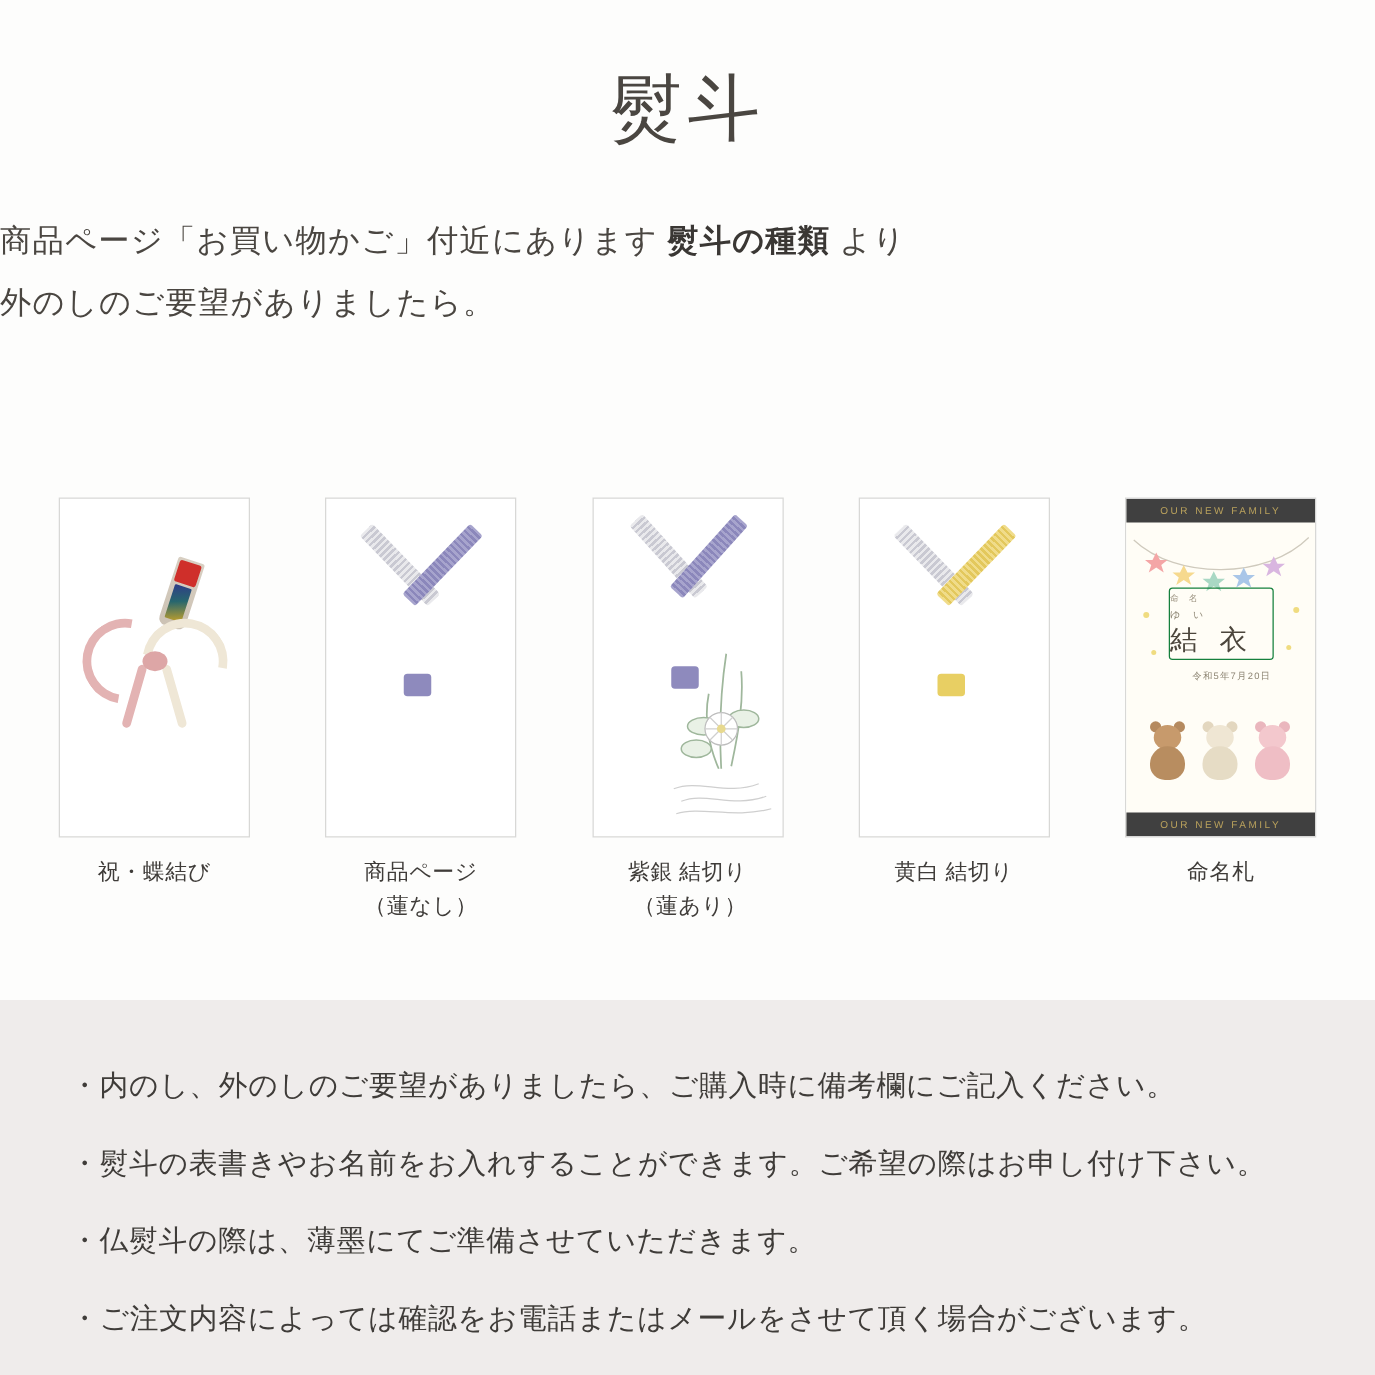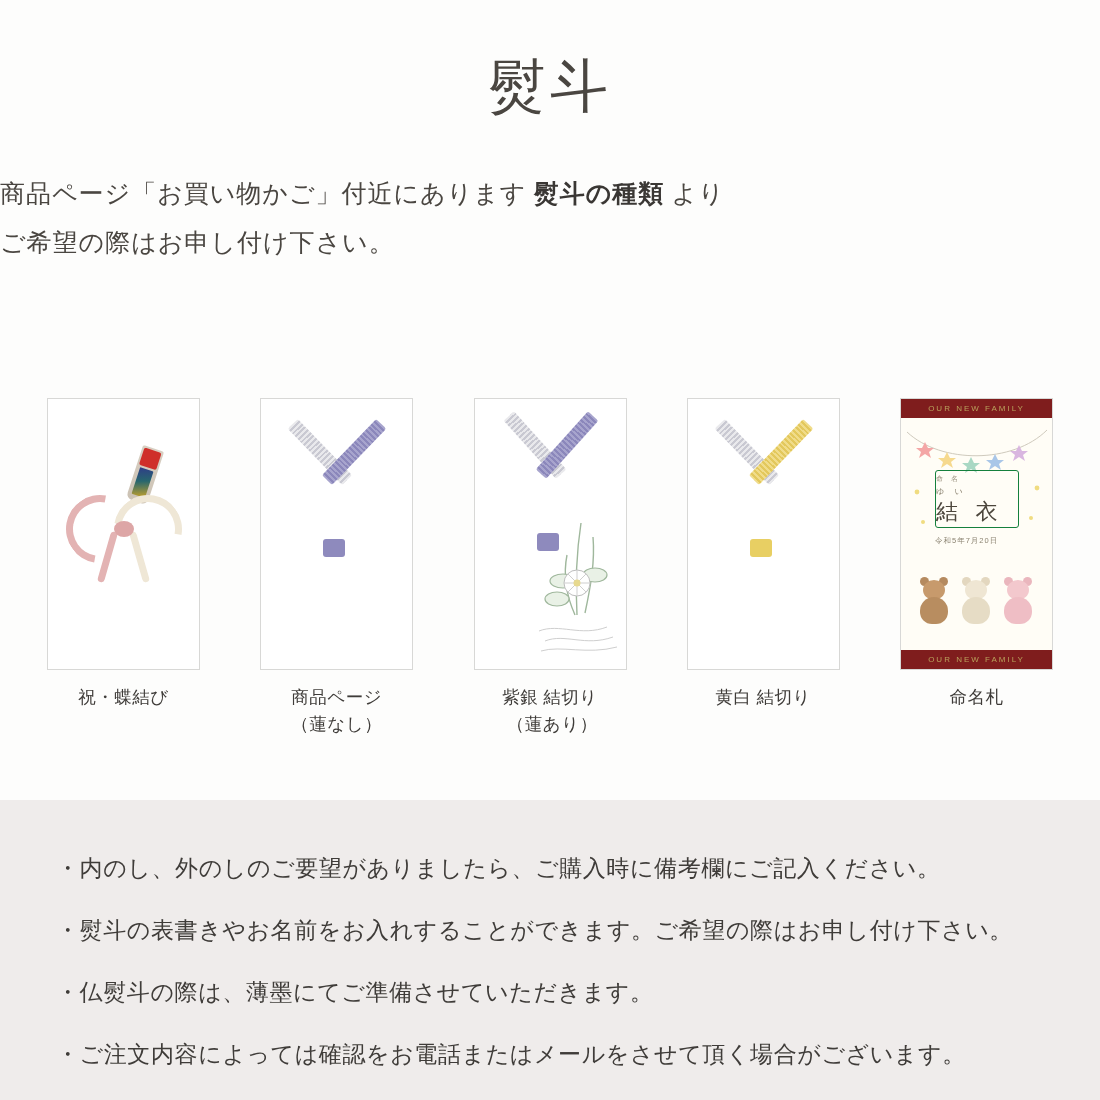--- a/index.html
+++ b/index.html
@@ -206,21 +206,21 @@
   
   .meimei {
     position: absolute;
     inset: 0;
     background: #fffdf6;
     display: flex;
     flex-direction: column;
     justify-content: space-between;
   }
   .meimei .ribbon {
-    background: #7f1d1d;
+    background: #404040;
     text-align: center;
     font-size: 8px;
     letter-spacing: 2px;
     color: #b9a15c;
     padding: 5px 0;
   }
   .meimei .mid {
     flex: 1;
     position: relative;
   }
@@ -320,21 +320,21 @@
 <body>
 
 <div class="page">
 
   <div class="title">熨斗</div>
 
   <div class="lead">
     <span class="line">
       <span>商品ページ「お買い物かご」付近にあります </span><span class="strong">熨斗の種類</span><span> より</span>
     </span>
-    <span class="line">ご希望の際はお申し付け下さい。</span>
+    <span class="line">外のしのご要望がありましたら。</span>
   </div>
 
   <div class="samples">
 
     <div class="sample">
       <div class="card">
         <div class="noshi-tag"></div>
         <div class="bow">
           <div class="loop left"></div>
           <div class="loop right"></div>
@@ -440,21 +440,21 @@
                 <circle cx="136" cy="70" r="2.4"></circle>
                 <circle cx="22" cy="104" r="2"></circle>
                 <circle cx="130" cy="100" r="2"></circle>
               </g>
             </svg>
             <div class="frame">
               <div class="label-top">命 名</div>
               <div class="yomi">ゆ い</div>
               <div class="name">結 衣</div>
             </div>
-            <div style="position:absolute;left:34px;top:114px;width:82px;text-align:left;" class="date">令和5年7月20日</div>
+            <div style="position:absolute;left:34px;top:114px;width:82px;text-align:right;" class="date">令和5年7月20日</div>
             <div class="bears">
               <div class="bear">
                 <div class="ear l" style="background:#b58a5f"></div>
                 <div class="ear r" style="background:#b58a5f"></div>
                 <div class="head" style="background:#c79a६c; background:#c79a6c"></div>
                 <div class="body" style="background:#b88d60"></div>
               </div>
               <div class="bear">
                 <div class="ear l" style="background:#e3d7bf"></div>
                 <div class="ear r" style="background:#e3d7bf"></div>

